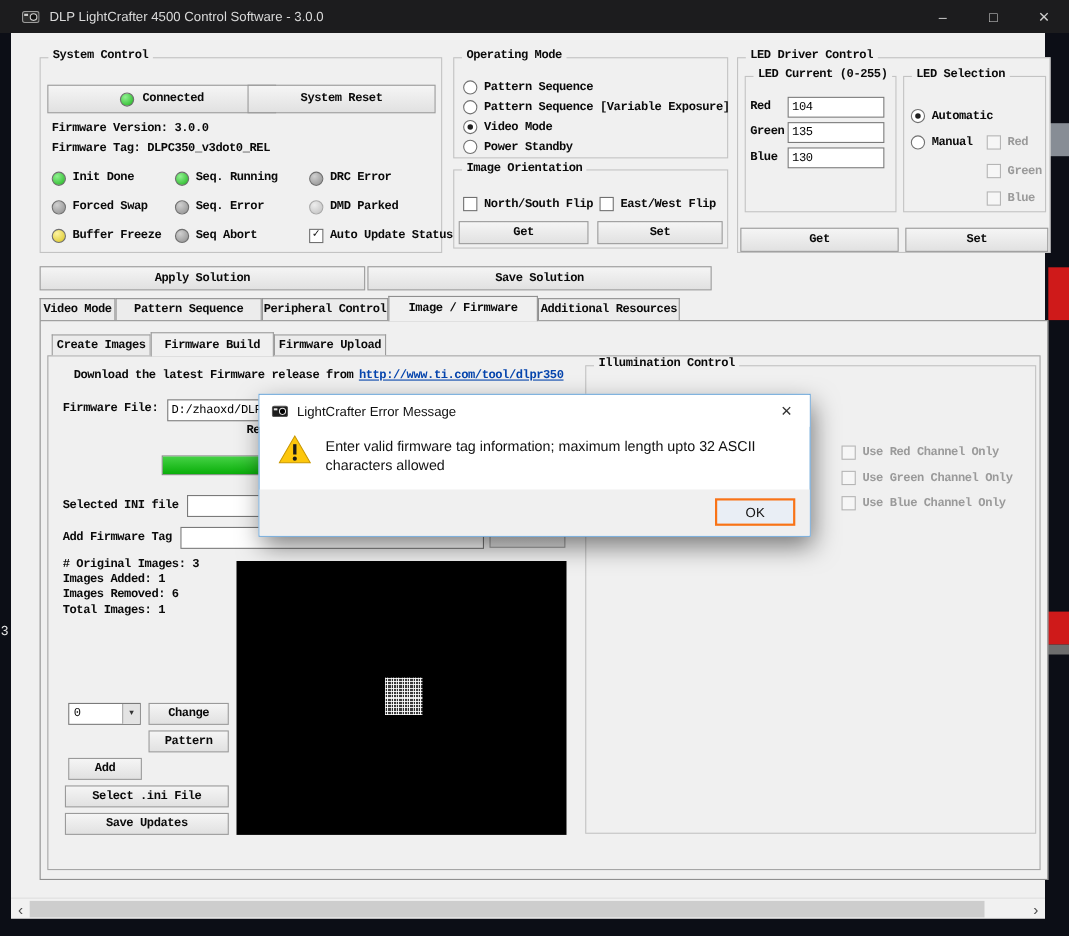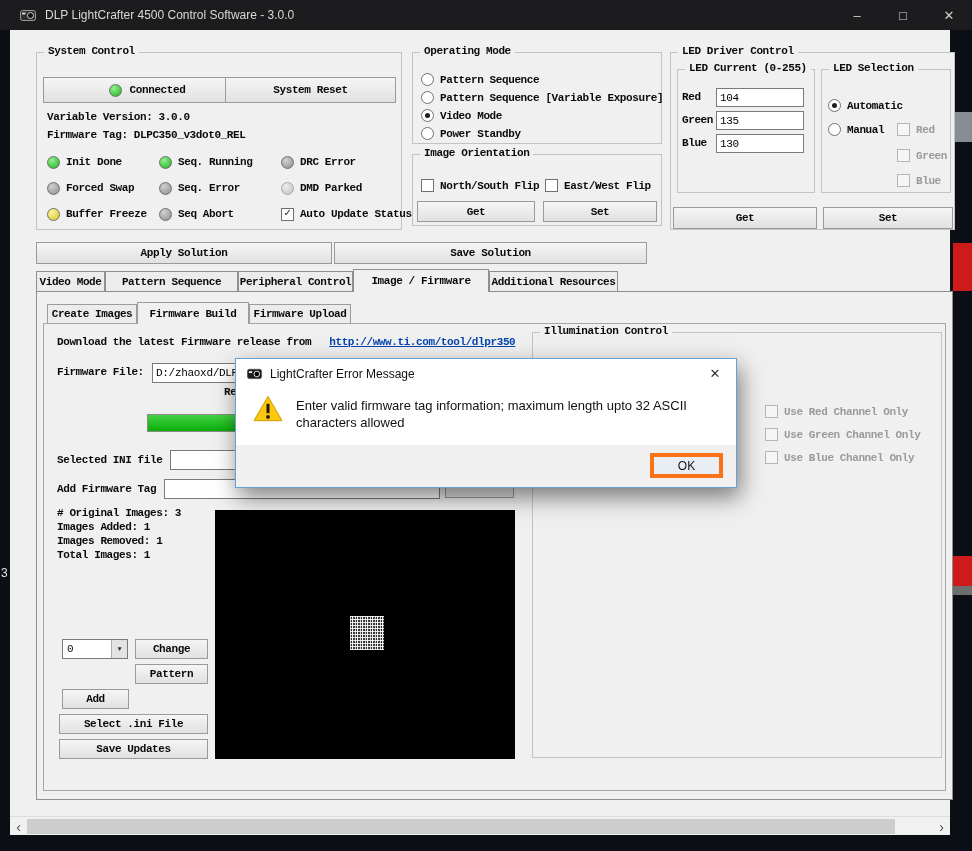--- a/index.html
+++ b/index.html
@@ -59,21 +59,21 @@
   .b-save{left:324px;top:212px;width:313px;height:22px}
   .b-default{left:639px;top:212px;width:304px;height:22px}
   
   .mtab{position:absolute;top:241px;height:20px;background:#ececec;border:1px solid #8f8f8f;border-bottom:none;display:flex;align-items:center;justify-content:center;white-space:nowrap;z-index:2}
   .mtab.active{top:239px;height:23px;background:#f0f0f0;z-index:3}
   .mainpanel{position:absolute;left:26px;top:261px;width:917px;height:509px;border:1px solid #8f8f8f;background:#f0f0f0;z-index:1}
   
   .stab{position:absolute;height:19px;top:12px;background:#ececec;border:1px solid #9c9c9c;border-bottom:none;display:flex;align-items:center;justify-content:center;white-space:nowrap;z-index:2}
   .stab.active{top:10px;height:22px;background:#f0f0f0;z-index:3}
   .subpanel{position:absolute;left:6px;top:31px;width:903px;height:468px;border:1px solid #a6a6a6;background:#f0f0f0;z-index:1}
-  .dl-line{position:absolute;left:13px;top:12px;white-space:nowrap;display:flex;gap:18px}
+  .dl-line{position:absolute;left:23px;top:12px;white-space:nowrap;display:flex;gap:5px}
   .ptrack{position:absolute;left:103px;top:90px;width:340px;height:18px;border:1px solid #8a8a8a;background:#e8e8e8}
   .pfill{height:100%;width:100%;background:linear-gradient(#45d245,#09ae09)}
   .stats{position:absolute;left:13px;top:182px;line-height:14px;white-space:nowrap}
   .preview{position:absolute;left:171px;top:186px;width:300px;height:249px;background:#000}
   .noise{position:absolute;left:135px;top:106px;width:34px;height:34px;background:
     repeating-linear-gradient(0deg,rgba(255,255,255,.85) 0 1px,rgba(0,0,0,0) 1px 3px),
     repeating-linear-gradient(90deg,#c9c9c9 0 1px,#2a2a2a 1px 2px,#efefef 2px 3px,#3a3a3a 3px 5px)}
   .dropdown{position:absolute;left:18px;top:315px;width:66px;height:20px;background:#fff;border:1px solid #7a7a7a;display:flex;align-items:center}
   .dd-val{flex:1;padding-left:4px;font-weight:400}
   .dd-btn{width:16px;height:100%;background:#e3e3e3;border-left:1px solid #aaa;display:flex;align-items:center;justify-content:center}
@@ -93,21 +93,21 @@
   
   .dialog{position:absolute;left:235px;top:358px;width:502px;height:130px;background:#fff;border:1px solid #64a2d8;
     box-shadow:3px 9px 22px rgba(0,0,0,.5);z-index:50;font-family:"Liberation Sans","DejaVu Sans",sans-serif;font-weight:400;letter-spacing:0;color:#111}
   .dlg-title{position:absolute;left:0;top:0;right:0;height:29px;display:flex;align-items:center;background:#fff}
   .dlg-icon{margin-left:11px;display:flex;flex:none}
   .dlg-title-text{margin-left:8px;font-size:12px;color:#111;white-space:nowrap}
   .dlg-close{margin-left:auto;width:42px;height:100%;display:flex;align-items:center;justify-content:center;font-size:13px;color:#333}
   .dlg-warn{position:absolute;left:17px;top:36px;display:flex}
   .dlg-msg{position:absolute;left:60px;top:38px;width:434px;font-size:13px;line-height:17px}
   .dlg-footer{position:absolute;left:0;bottom:0;right:0;height:42px;background:#f0f0f0}
-  .okbtn{position:absolute;right:13px;top:8px;width:73px;height:25px;background:#e9eef5;border:4px solid #f97316;
+  .okbtn{position:absolute;right:13px;top:8px;width:73px;height:25px;background:#e9eef5;border:2px solid #f97316;
     font-family:"Liberation Sans",sans-serif;font-size:12px;display:flex;align-items:center;justify-content:center;color:#111;padding:0}
   
   .art{position:absolute}
   .art-gray1{left:953px;top:112px;width:19px;height:30px;background:#878d95}
   .art-red1{left:953px;top:243px;width:19px;height:48px;background:#cf1a1a}
   .art-red2{left:953px;top:556px;width:19px;height:30px;background:#cf1a1a}
   .art-gray2{left:953px;top:586px;width:19px;height:9px;background:#6e6e6e}
   .stray3{position:absolute;left:1px;top:566px;color:#e6e6e6;font-family:"Liberation Sans",sans-serif;font-size:12px;font-weight:400;letter-spacing:0}
 </style>
 </head>
@@ -139,21 +139,21 @@
 
   <div class="appwin">
 
     <div class="group sc">
       <span class="glabel">System Control</span>
       <button class="btn b-connected">
         <span class="led led-green"></span>
         <span>Connected</span>
       </button>
       <button class="btn b-sysreset">System Reset</button>
-      <div class="statictext fw1">Variable Version: 3.0.0</div>
+      <div class="statictext fw1">Firmware Version: 3.0.0</div>
       <div class="statictext fw2">Firmware Tag: DLPC350_v3dot0_REL</div>
       <div class="ledgrid">
         <div class="ledcell">
             <span class="led led-green"></span>
             <span>Init Done</span>
           </div>
         <div class="ledcell">
             <span class="led led-green"></span>
             <span>Seq. Running</span>
           </div>
@@ -289,21 +289,21 @@
           </div>
         <span class="statictext" style="left:13px;top:130px">Selected INI file</span>
         <input class="tfield" style="left: 126px; top: 126px; width: 330px; height: 20px;">
         <span class="statictext" style="left:13px;top:159px">Add Firmware Tag</span>
         <input class="tfield" style="left: 120px; top: 155px; width: 276px; height: 20px;">
         <button class="btn b-hidden"></button>
 
         <div class="stats">
           <div># Original Images: 3</div>
           <div>Images Added: 1</div>
-          <div>Images Removed: 1</div>
+          <div>Images Removed: 6</div>
           <div>Total Images: 1</div>
         </div>
 
         <div class="preview">
           <div class="noise"></div>
         </div>
 
         <div class="dropdown">
           <span class="dd-val">0</span>
           <span class="dd-btn">

